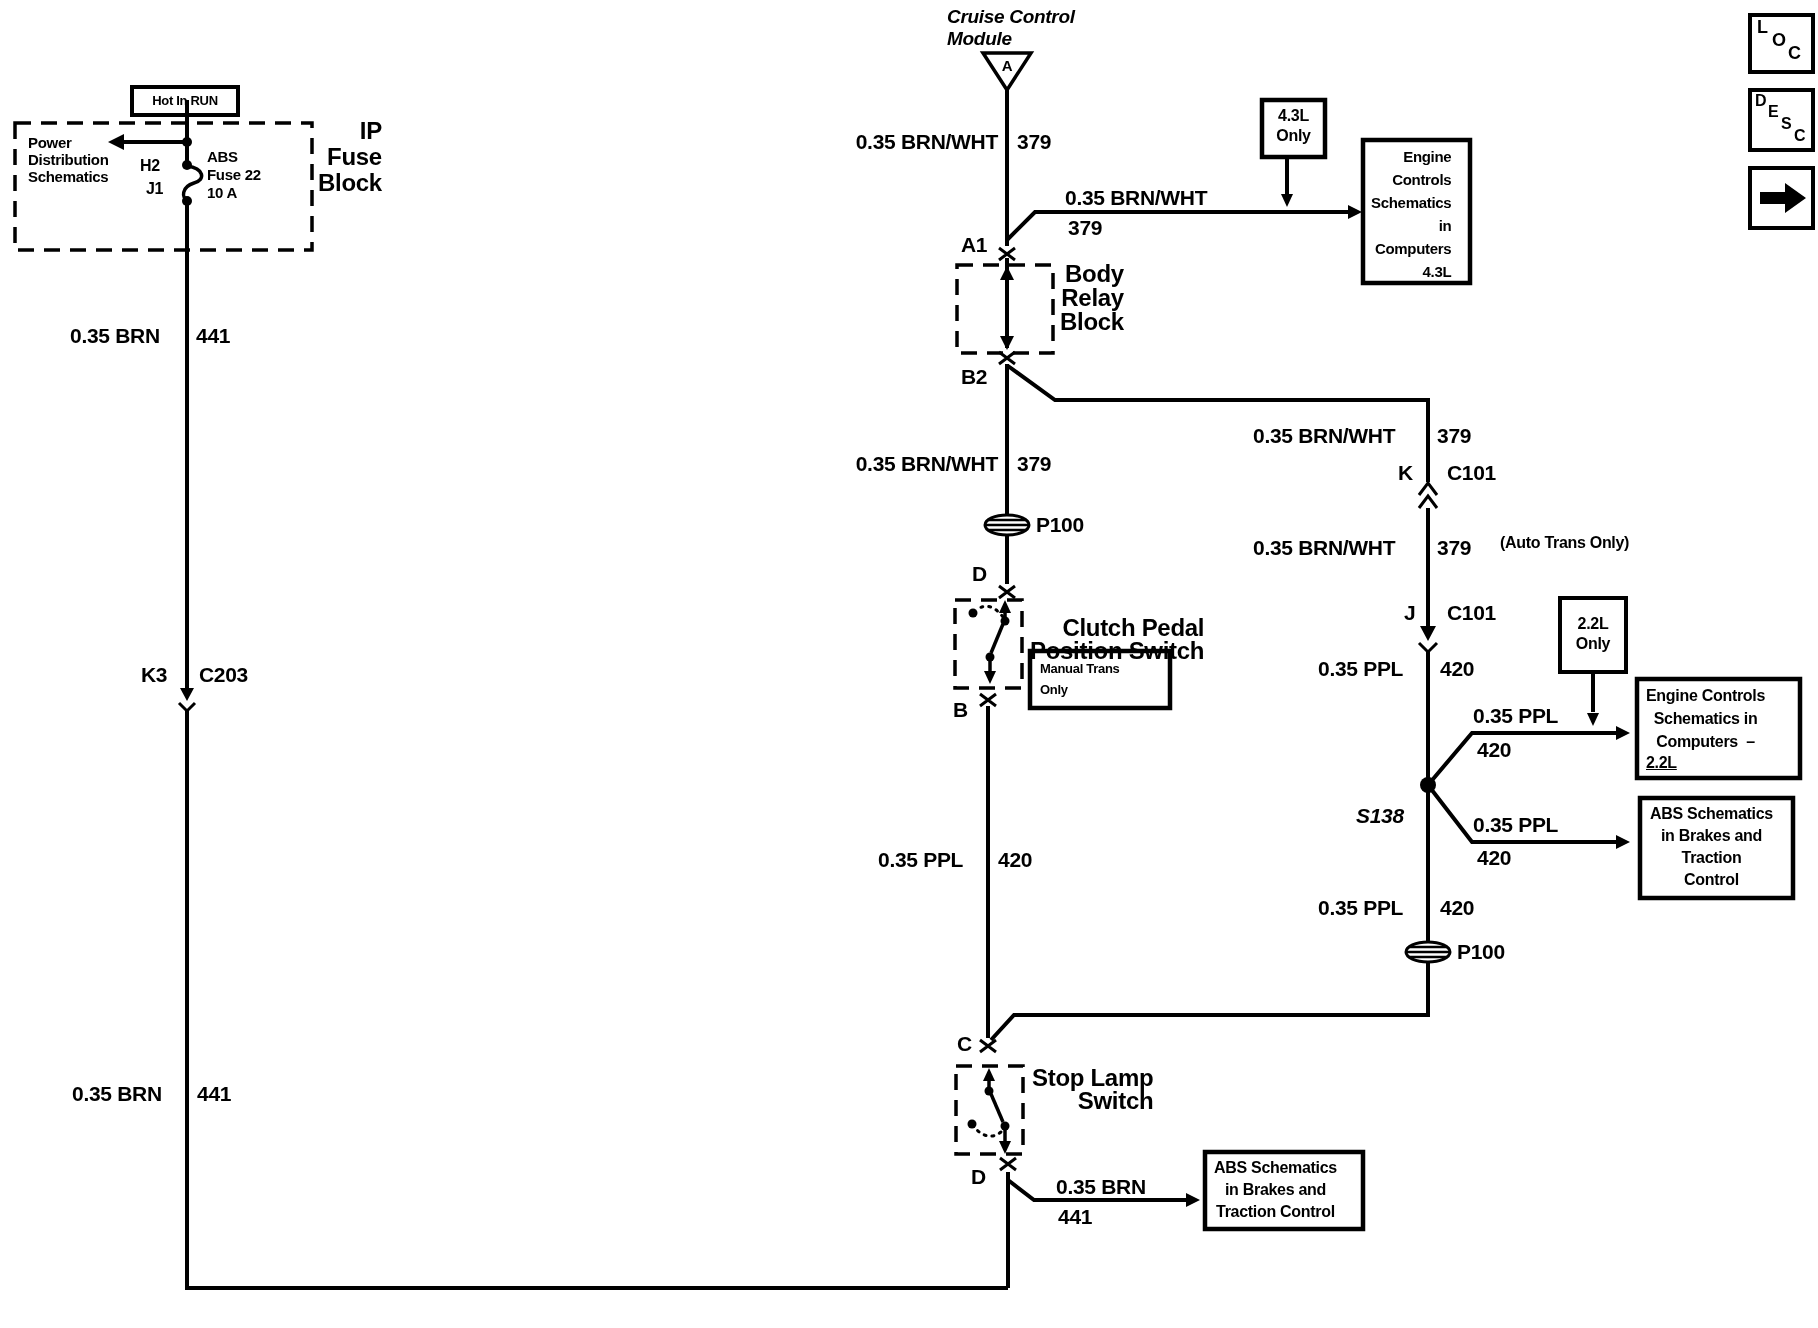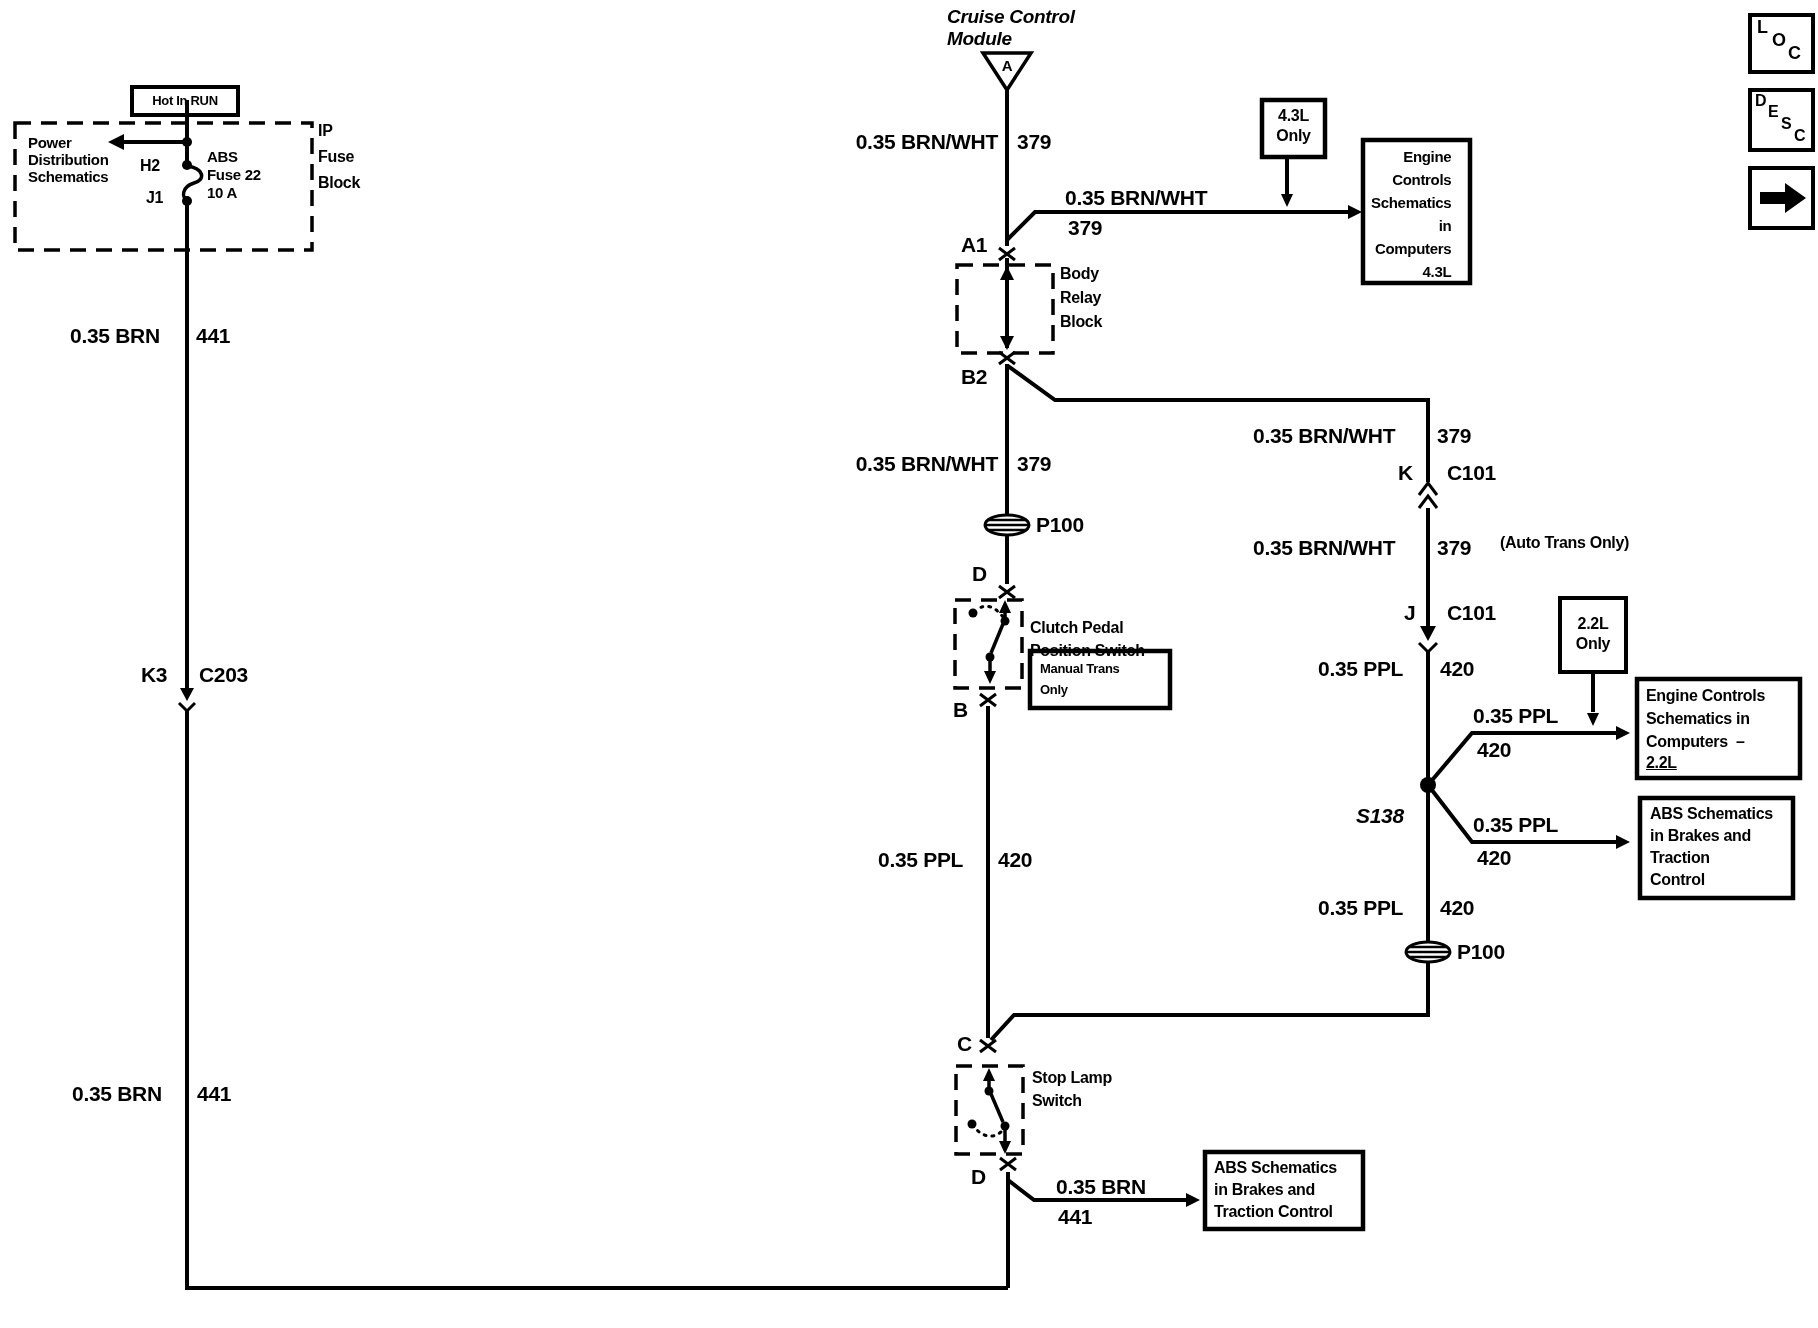--- a/index.html
+++ b/index.html
@@ -7,23 +7,23 @@
     position:relative;width:1818px;height:1328px;background:#ffffff;
     font-family:"Liberation Sans","DejaVu Sans",sans-serif;color:#000;
     overflow:hidden;
   }
   #wiring{position:absolute;left:0;top:0;}
   .lbl{
     position:absolute;font-weight:bold;font-size:21px;line-height:24px;
     white-space:pre-line;color:#000;letter-spacing:-0.3px;
   }
   .s19{font-size:19px;line-height:22px;}
-  .s20{font-size:16px;line-height:23px;}
+  .s20{font-size:24px;line-height:23px;text-align:right;}
   .s17{font-size:13px;line-height:21px;}
-  .s16{font-size:16px;line-height:22px;}
+  .s16{font-size:16px;line-height:22px;text-align:center;}
   .s15{font-size:15px;line-height:17px;}
   .s15w{font-size:15px;line-height:23px;text-align:right;}
   .ctr{text-align:center;}
   .underln{text-decoration:underline;}
   .cornerletter{position:absolute;font-weight:bold;}
 </style>
 </head>
 <body>
 
 <div id="stage">
@@ -149,21 +149,21 @@
       <rect x="1750" y="168" width="63" height="60"></rect>
     </g>
     <polygon fill="#000" stroke="none" points="1760,192 1785,192 1785,183 1806,198 1785,213 1785,204 1760,204"></polygon>
   </svg>
 
   <div class="lbl s17 ctr" style="left:132px;top:90px;width:106px;">Hot In RUN</div>
   <div class="lbl s15" style="left:28px;top:134px;">Power
 Distribution
 Schematics</div>
   <div class="lbl s16" style="left:140px;top:155px;">H2</div>
-  <div class="lbl s16" style="left:146px;top:187px;">J1</div>
+  <div class="lbl s16" style="left:146px;top:178px;">J1</div>
   <div class="lbl s15" style="left:207px;top:148px;line-height:18px;">ABS
 Fuse 22
 10 A</div>
   <div class="lbl s20" style="left:318px;top:118px;line-height:26px;">IP
 Fuse
 Block</div>
 
   <div class="lbl" style="left:70px;top:324px;">0.35 BRN</div>
   <div class="lbl" style="left:196px;top:324px;">441</div>
   <div class="lbl" style="left:141px;top:663px;">K3</div>

